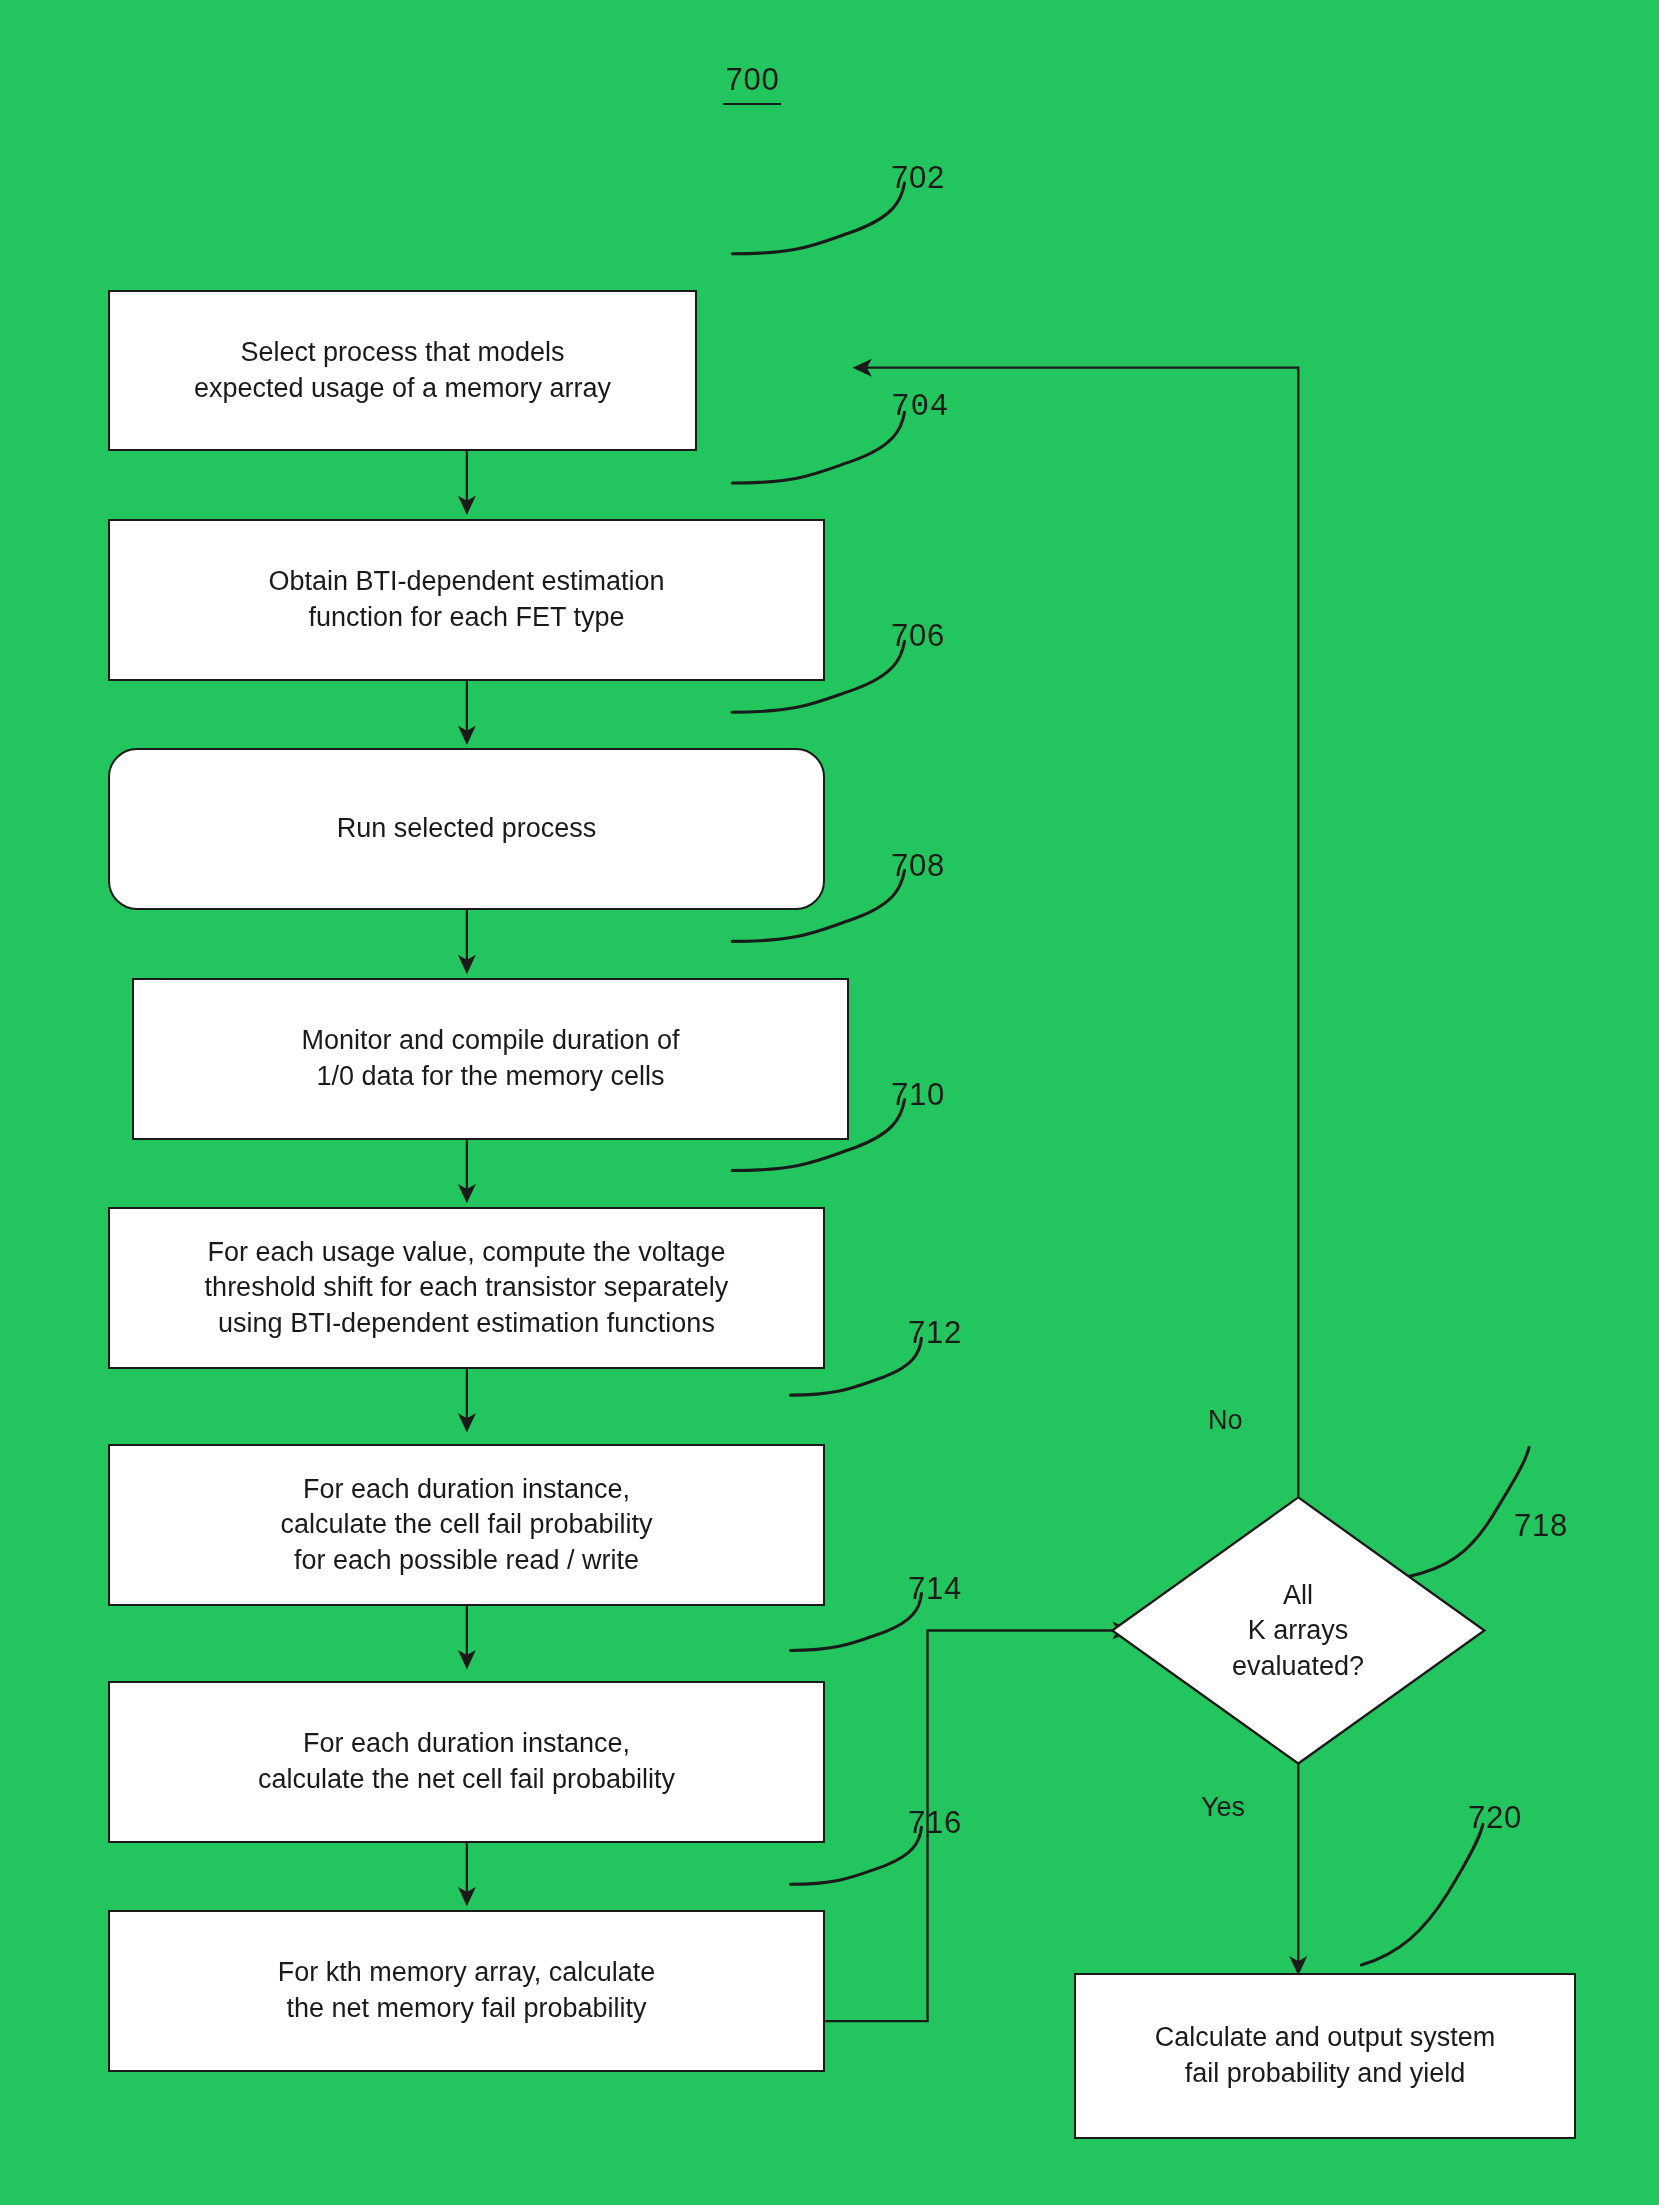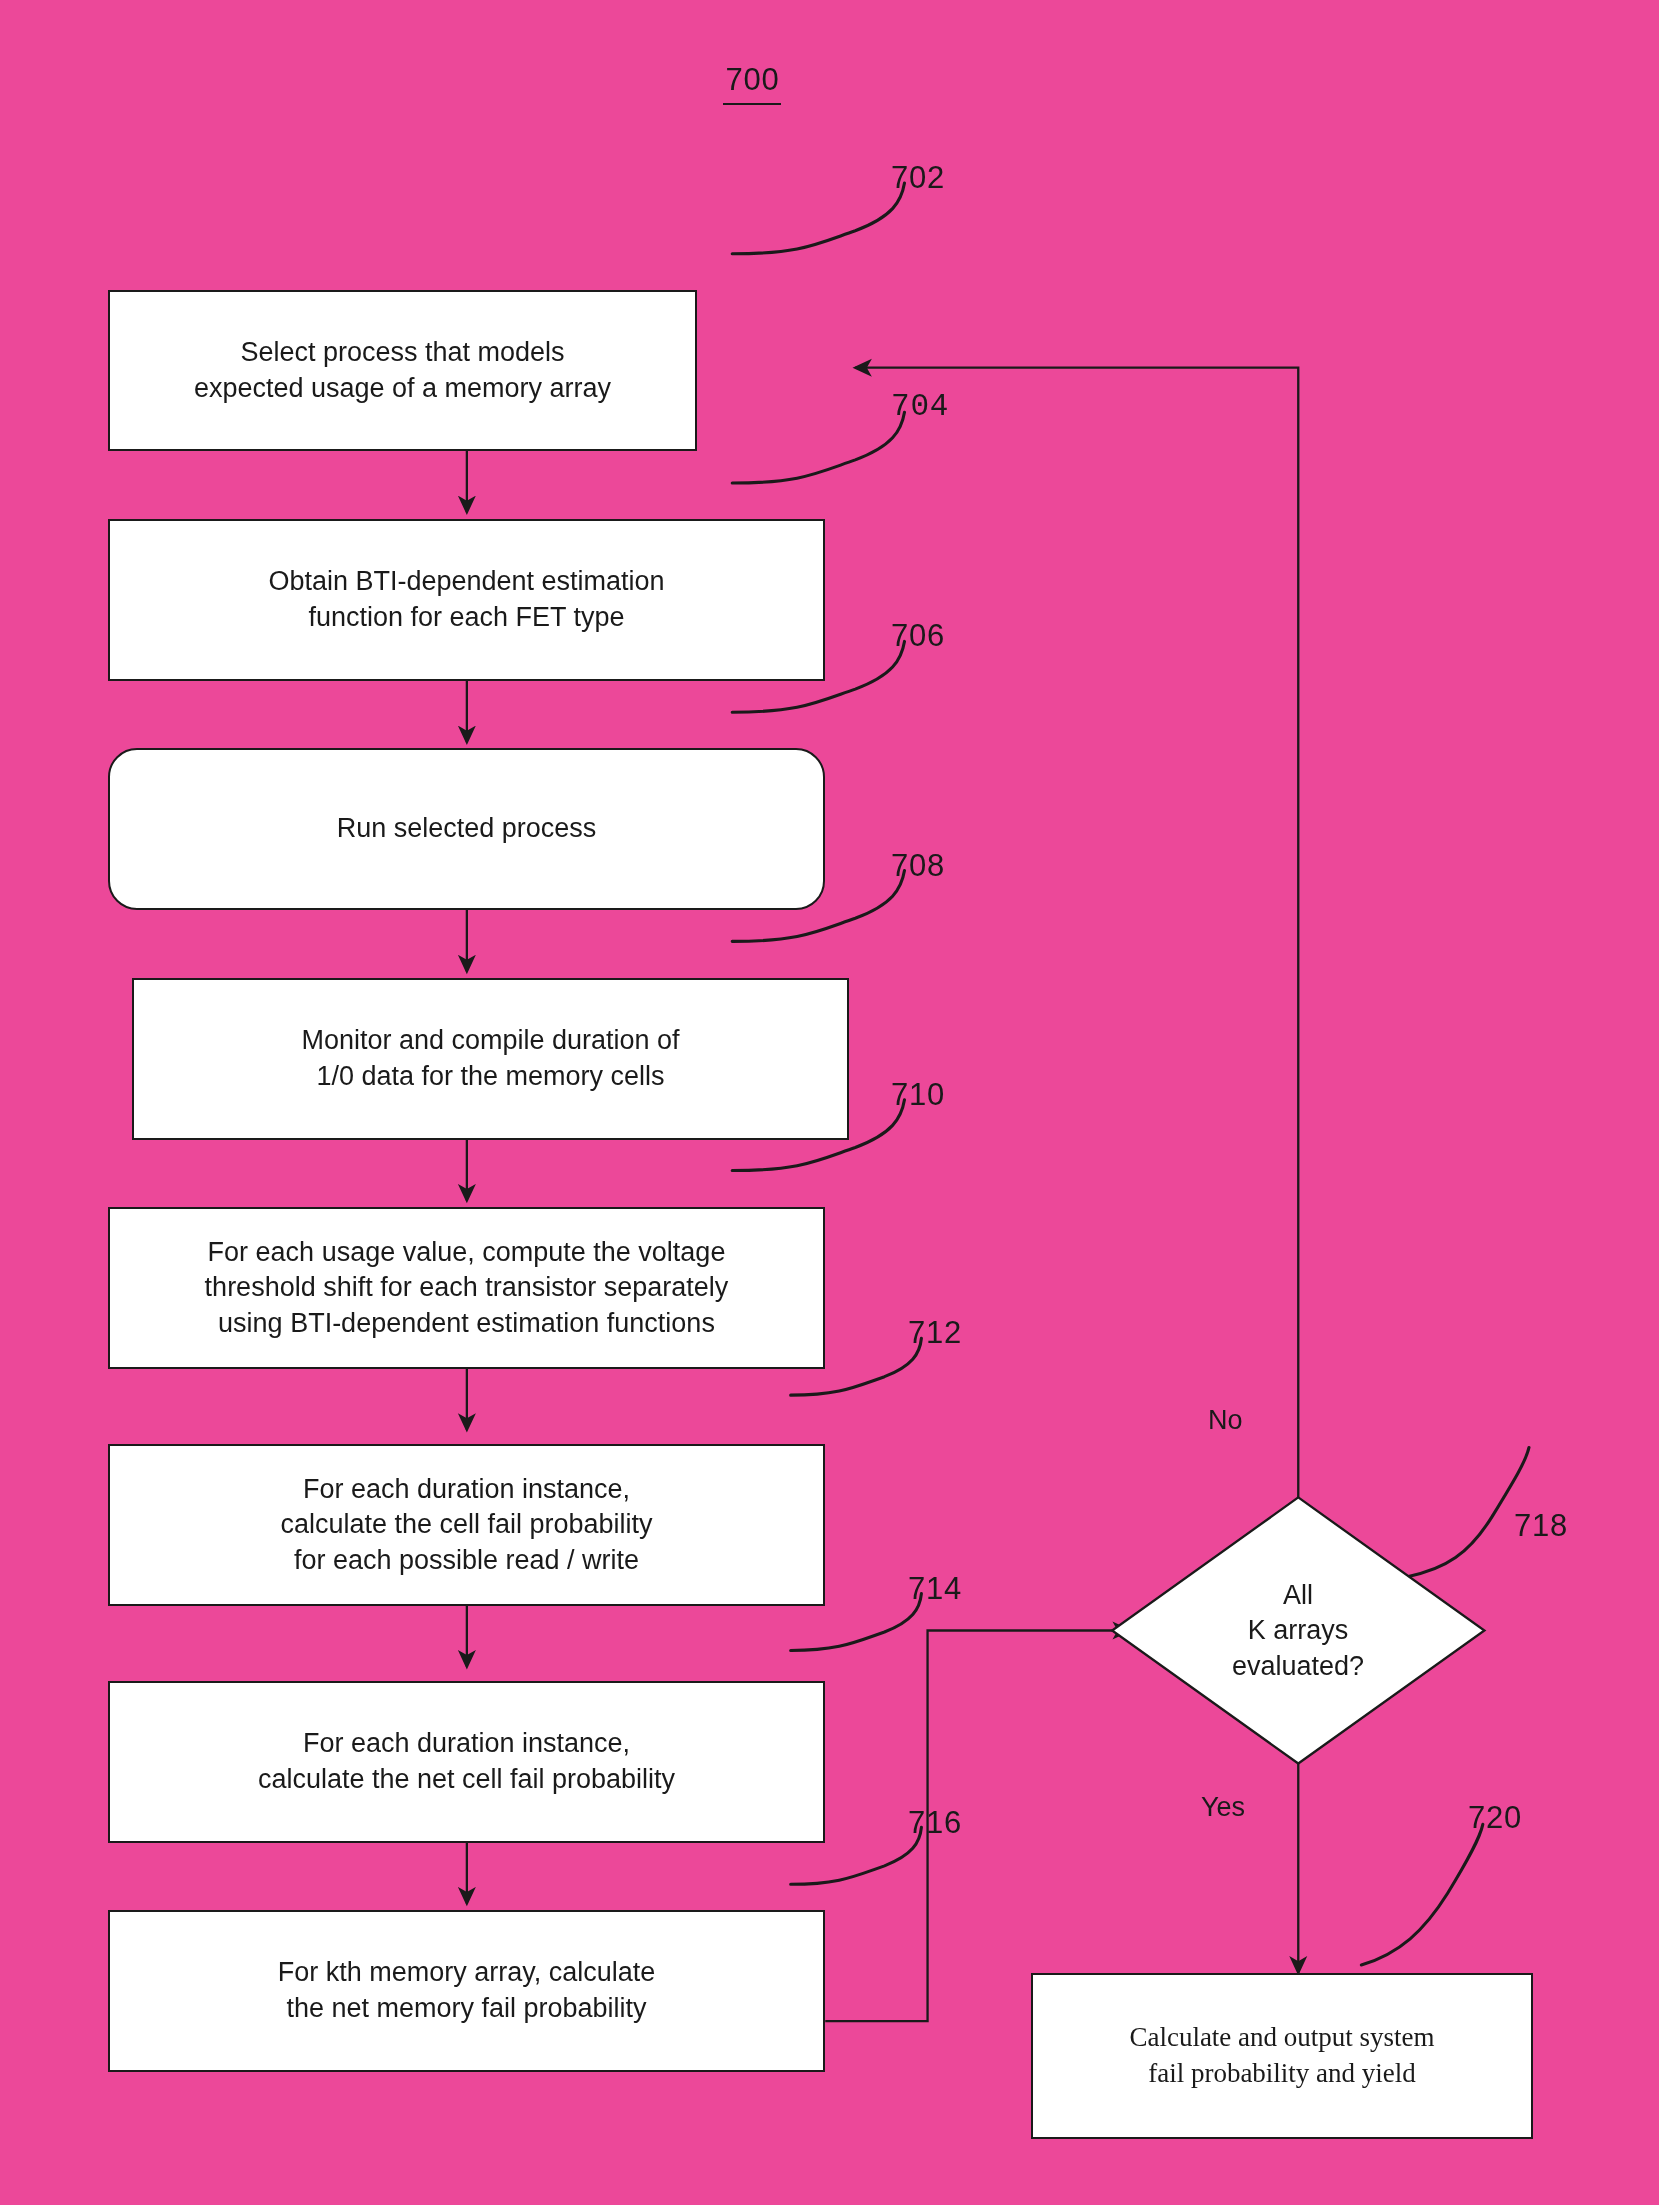--- a/index.html
+++ b/index.html
@@ -4,21 +4,21 @@
 <style>
   html, body {
     margin: 0;
     padding: 0;
     background: #ffffff;
   }
   #page {
     position: relative;
     width: 1659px;
     height: 2205px;
-    background: #ec4899;
+    background: #22c55e;
     font-family: "Liberation Sans", sans-serif;
     overflow: hidden;
   }
   #svg-layer {
     position: absolute;
     left: 0;
     top: 0;
     width: 1659px;
     height: 2205px;
   }
@@ -176,21 +176,21 @@
   <div class="node-box" style="left:108px; top:1681px; width:717px; height:162px;">
     <div class="node-text">For each duration instance,
 calculate the net cell fail probability</div>
   </div>
 
   <div class="node-box" style="left:108px; top:1910px; width:717px; height:162px;">
     <div class="node-text">For kth memory array, calculate
 the net memory fail probability</div>
   </div>
 
-  <div class="node-box" style="left:1031px; top:1973px; width:502px; height:166px;font-family:Liberation Serif, serif;">
+  <div class="node-box" style="left:1074px; top:1973px; width:502px; height:166px;">
     <div class="node-text">Calculate and output system
 fail probability and yield</div>
   </div>
 
   <div class="diamond-wrap" style="left:1112px; top:1498px; width:372px; height:266px;">
     <div class="diamond-label">
       <div class="node-text">All
 K arrays
 evaluated?</div>
     </div>

